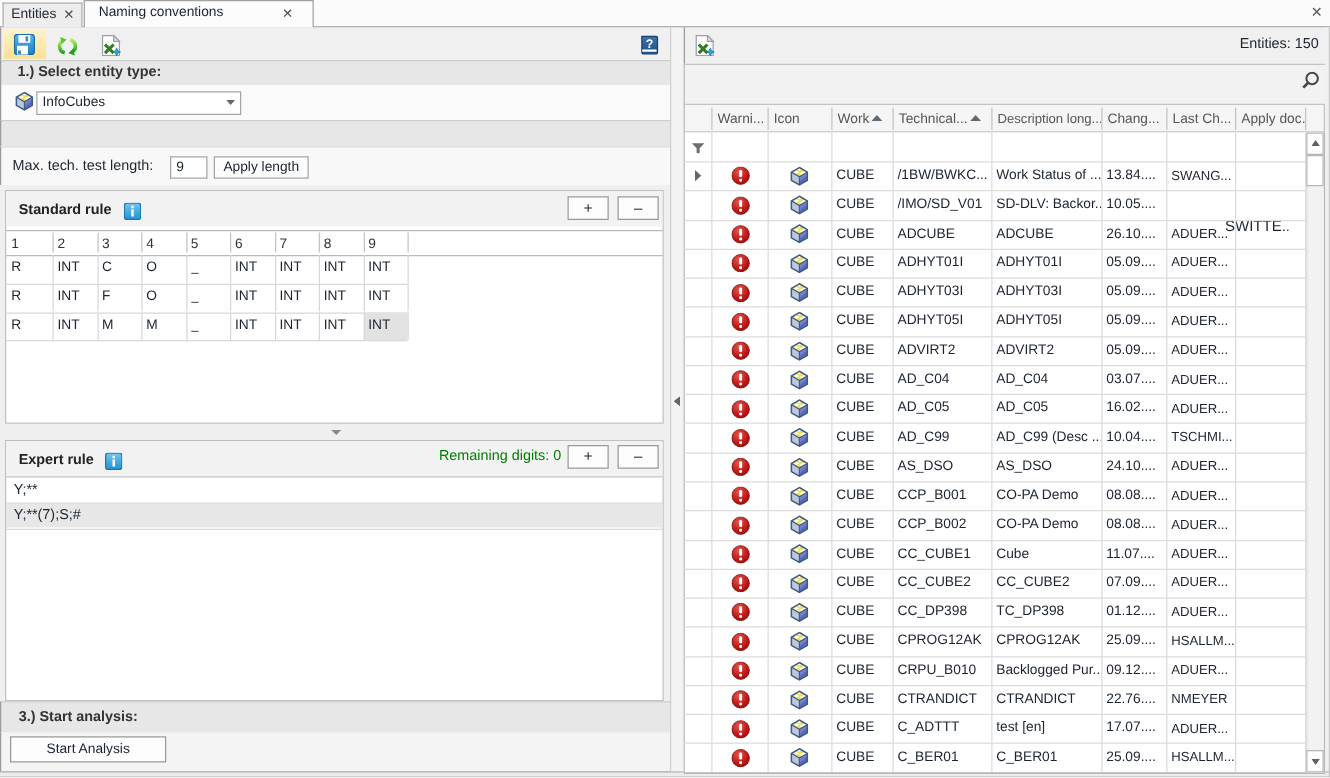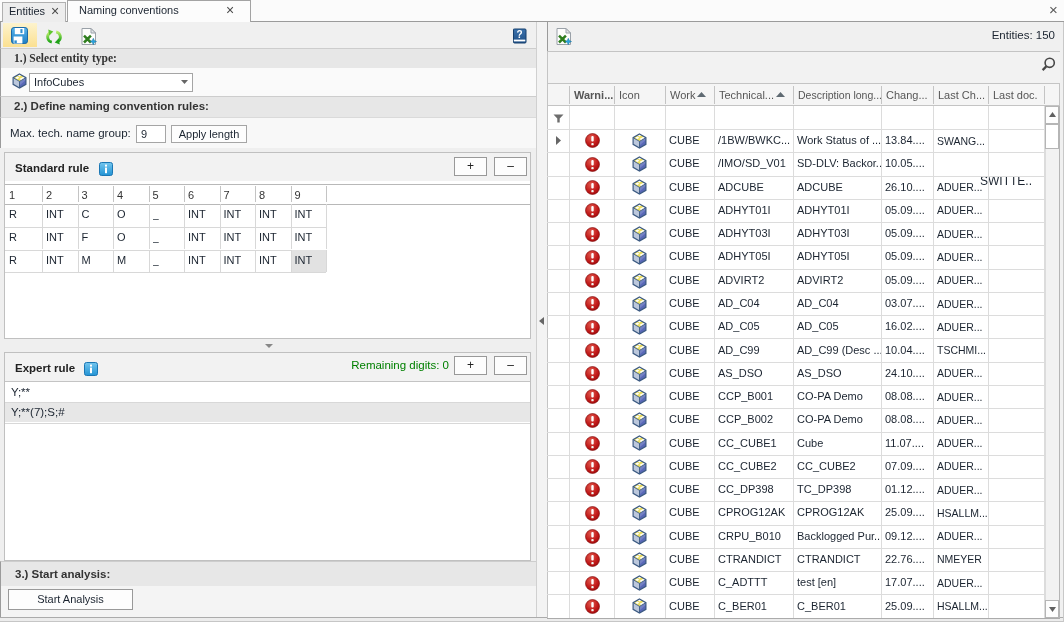--- a/index.html
+++ b/index.html
@@ -62,21 +62,21 @@
 <stop offset="0" stop-color="#3d73ad"></stop>
             <stop offset="1" stop-color="#1d4f86"></stop>
           </linearGradient>
         </defs>
 <path d="M2.5 1.5 Q2 1 3.5 1 H14 Q15 1 15 2 V14 Q15 15 14 15 H3.5 Q2.5 15 2.5 14 Z" fill="url(#hb)" stroke="#16406e"></path>
 <rect x="2.8" y="11.6" width="11.5" height="1.8" fill="#ffffff"></rect>
 <text x="8.6" y="10" font-family="Liberation Sans" font-size="10" font-weight="bold" fill="#ffffff" text-anchor="middle">?</text>
 </svg>
     </div>
 <div style="position:absolute;left:0px;top:48px;width:536px;height:20px;background:#e7e7e7;border-top:1px solid #cdcdcd;border-left:1px solid #9b9b9b;"></div>
-<div style="position:absolute;left:14px;top:52px;width:300px;height:14px;font-weight:bold;font-size:11.5px;color:#333;font-family:Liberation Serif, serif;">1.) Select entity type:</div>
+<div style="position:absolute;left:14px;top:52px;width:300px;height:14px;font-weight:bold;font-size:11.5px;color:#333;">1.) Select entity type:</div>
 <div style="position:absolute;left:0px;top:68px;width:536px;height:28px;background:#fafafa;border-left:1px solid #9b9b9b;"></div>
 <div style="position:absolute;left:12px;top:73px;width:15px;height:16px;">
       <svg width="15" height="16" viewBox="0 0 15 16">
 <path d="M7.5 1 L13.9 4.7 L7.5 8.4 L1.1 4.7 Z" fill="#ecdf5e"></path>
 <path d="M5.4 2.2 L7.5 1 L9.6 2.2 L7.5 3.4 Z" fill="#ffffff"></path>
 <path d="M3.2 4.7 L5.3 3.5 L7.4 4.7 L5.3 5.9 Z" fill="#ffffff"></path>
 <path d="M9.7 4.7 L11.8 3.5 L13.8 4.7 L11.8 5.9 Z" fill="#ffffff"></path>
 <path d="M7.5 6 L9.6 4.8 L11.7 6 L9.6 7.2 Z" fill="#ffffff"></path>
 <path d="M1.1 4.7 L7.5 8.4 L7.5 15 L1.1 11.3 Z" fill="#bcc8dc"></path>
 <path d="M13.9 4.7 L7.5 8.4 L7.5 15 L13.9 11.3 Z" fill="#7482c4"></path>
@@ -86,23 +86,22 @@
 </svg>
     </div>
 <div style="position:absolute;left:29px;top:73px;width:164px;height:19px;background:#fff;border:1px solid #a5a5a5;"></div>
 <div style="position:absolute;left:34px;top:76px;width:120px;height:14px;color:#1b2430;">InfoCubes</div>
 <div style="position:absolute;left:181px;top:80px;width:7px;height:4px;">
       <svg width="7" height="4" viewBox="0 0 7 4">
         <path d="M0 0 H7 L3.5 4 Z" fill="#666"></path>
       </svg>
     </div>
 <div style="position:absolute;left:0px;top:96px;width:536px;height:21px;background:#e7e7e7;border-top:1px solid #cdcdcd;border-left:1px solid #9b9b9b;"></div>
-<div style="position:absolute;left:14px;top:100px;width:400px;height:14px;font-weight:bold;font-size:11.5px;color:#333;">2.) Define naming convention rules:</div>
 <div style="position:absolute;left:0px;top:117px;width:536px;height:31px;background:#f8f8f8;border-top:1px solid #dadada;border-left:1px solid #9b9b9b;"></div>
-<div style="position:absolute;left:10px;top:127px;width:126px;height:14px;color:#1b2430;font-size:11.5px;">Max. tech. name group:</div>
+<div style="position:absolute;left:10px;top:127px;width:126px;height:14px;color:#1b2430;font-size:11.5px;">Max. tech. test length:</div>
 <div style="position:absolute;left:136px;top:125px;width:30px;height:18px;background:#fff;border:1px solid #a5a5a5;"></div>
 <div style="position:absolute;left:141px;top:128px;width:20px;height:13px;color:#1b2430;">9</div>
 <div style="position:absolute;left:171px;top:125px;width:76px;height:18px;background:#fdfdfd;border:1px solid #a5a5a5;text-align:center;line-height:16px;color:#1b2430;">Apply length</div>
 <div style="position:absolute;left:4px;top:152px;width:527px;height:187px;background:#ffffff;border:1px solid #c0c0c0;"></div>
 <div style="position:absolute;left:5px;top:153px;width:525px;height:28px;background:#f2f2f2;"></div>
 <div style="position:absolute;left:15px;top:162px;width:90px;height:14px;font-weight:bold;font-size:11.5px;color:#222;">Standard rule</div>
 <div style="position:absolute;left:99px;top:162px;width:14px;height:14px;">
       <svg width="14" height="14" viewBox="0 0 14 14">
 <defs>
           <linearGradient id="ig" x1="0" y1="0" x2="0" y2="1">
@@ -273,28 +272,28 @@
     </div>
 <div style="position:absolute;left:985px;top:29px;width:70px;height:14px;color:#1b2430;text-align:right;font-size:11.5px;">Entities: 150</div>
 <div style="position:absolute;left:547px;top:51px;width:514px;height:33px;background:#f2f2f2;border:1px solid #c4c4c4;"></div>
 <div style="position:absolute;left:1040px;top:57px;width:16px;height:16px;">
       <svg width="16" height="16" viewBox="0 0 16 16">
 <circle cx="9.7" cy="5.8" r="4.6" fill="none" stroke="#474747" stroke-width="1.6"></circle>
 <path d="M6.3 9.4 L2.6 13.1" stroke="#474747" stroke-width="2.2"></path>
 </svg>
     </div>
 <div style="position:absolute;left:547px;top:84px;width:513px;height:22px;background:#f5f5f5;border:1px solid #c4c4c4;border-top:none;"></div>
-<div style="position:absolute;left:574px;top:89px;width:40px;height:14px;color:#565656;font-weight:bold;">Warni...</div>
+<div style="position:absolute;left:574px;top:89px;width:40px;height:14px;color:#565656;">Warni...</div>
 <div style="position:absolute;left:619px;top:89px;width:46px;height:14px;color:#565656;">Icon</div>
 <div style="position:absolute;left:670px;top:89px;width:44px;height:14px;color:#565656;">Work</div>
 <div style="position:absolute;left:719px;top:89px;width:74px;height:14px;color:#565656;">Technical...</div>
 <div style="position:absolute;left:798px;top:89px;width:83px;height:14px;color:#565656;font-size:10.5px;">Description long...</div>
 <div style="position:absolute;left:886px;top:89px;width:47px;height:14px;color:#565656;">Chang...</div>
 <div style="position:absolute;left:938px;top:89px;width:50px;height:14px;color:#565656;">Last Ch...</div>
-<div style="position:absolute;left:993px;top:89px;width:51px;height:14px;color:#565656;">Last doc.</div>
+<div style="position:absolute;left:993px;top:89px;width:51px;height:14px;color:#565656;">Apply doc.</div>
 <div style="position:absolute;left:569px;top:86px;width:0px;height:18px;border-left:1px solid #c4c4c4;"></div>
 <div style="position:absolute;left:614px;top:86px;width:0px;height:18px;border-left:1px solid #c4c4c4;"></div>
 <div style="position:absolute;left:665px;top:86px;width:0px;height:18px;border-left:1px solid #c4c4c4;"></div>
 <div style="position:absolute;left:714px;top:86px;width:0px;height:18px;border-left:1px solid #c4c4c4;"></div>
 <div style="position:absolute;left:793px;top:86px;width:0px;height:18px;border-left:1px solid #c4c4c4;"></div>
 <div style="position:absolute;left:881px;top:86px;width:0px;height:18px;border-left:1px solid #c4c4c4;"></div>
 <div style="position:absolute;left:933px;top:86px;width:0px;height:18px;border-left:1px solid #c4c4c4;"></div>
 <div style="position:absolute;left:988px;top:86px;width:0px;height:18px;border-left:1px solid #c4c4c4;"></div>
 <div style="position:absolute;left:1044px;top:86px;width:0px;height:18px;border-left:1px solid #c4c4c4;"></div>
 <div style="position:absolute;left:697px;top:92px;width:9px;height:5px;overflow:hidden;">

